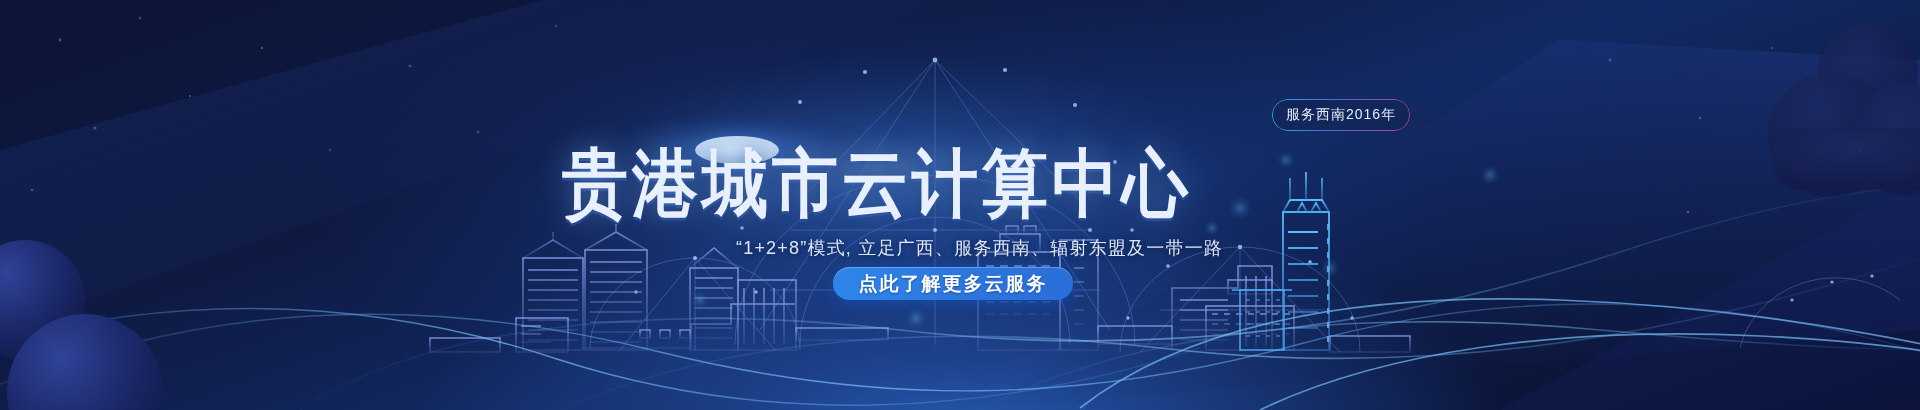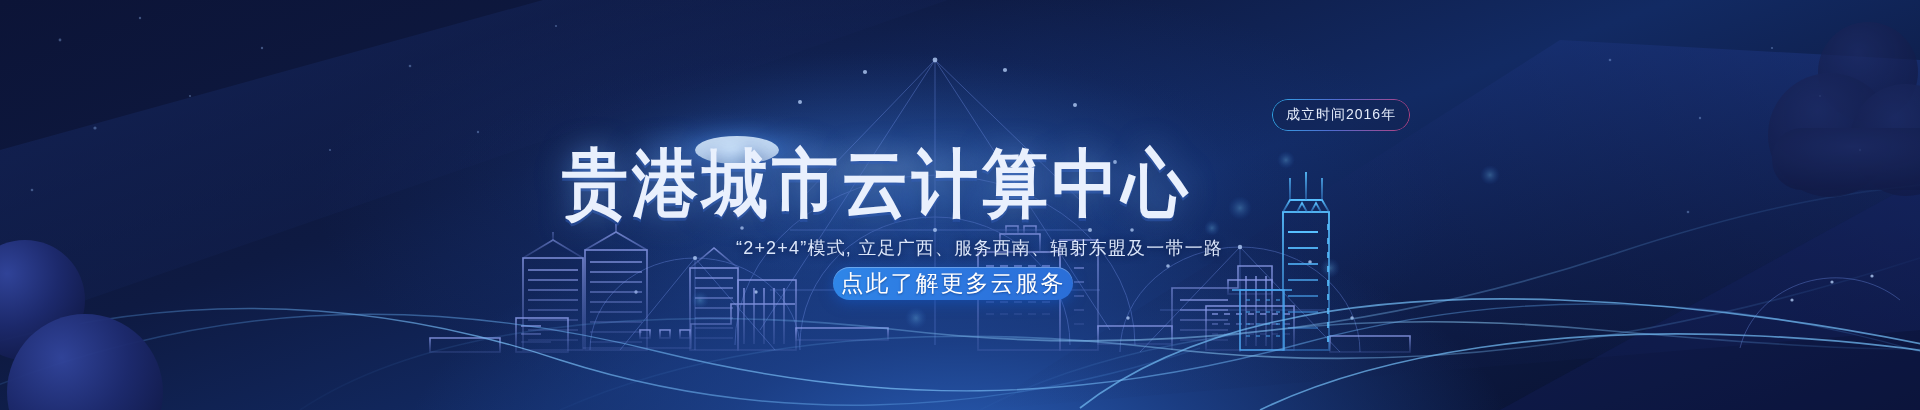--- a/index.html
+++ b/index.html
@@ -60,21 +60,21 @@
     color:#dbe6fa;white-space:nowrap;
     text-shadow:0 1px 6px rgba(8,20,60,0.85);
   }
 
   
   #cta{
     position:absolute;left:833px;top:267px;
     width:240px;height:33px;
     border:0;border-radius:17px;
     display:flex;align-items:center;justify-content:center;
-    color:#ffffff;font-size:23px;font-weight:normal;letter-spacing:2px;
+    color:#ffffff;font-size:19px;font-weight:bold;letter-spacing:2px;
     background:linear-gradient(92deg,#2f86e8 0%, #2d78e0 48%, #2a6ed8 100%);
     box-shadow:0 3px 14px rgba(20,90,200,0.55), inset 0 1px 0 rgba(255,255,255,0.28);
     cursor:pointer;white-space:nowrap;
     text-shadow:0 1px 2px rgba(10,40,100,0.5);
     font-family:"Liberation Sans","DejaVu Sans",sans-serif;
   }
 </style>
 </head>
 <body>
 
@@ -309,23 +309,23 @@
     </g>
     <g opacity="0.8">
       <circle cx="1868" cy="72" r="50" fill="url(#cloudG)"></circle>
       <circle cx="1830" cy="135" r="62" fill="url(#cloudG)"></circle>
       <circle cx="1906" cy="140" r="56" fill="url(#cloudG)"></circle>
       <rect x="1772" y="128" width="200" height="62" rx="30" fill="url(#cloudG)"></rect>
     </g>
   </svg>
 
   <div id="badge">
-    <span>成立时间</span>
+    <span>服务西南</span>
     <span class="yr">2016年</span>
   </div>
 
   <h1 id="title">贵港城市云计算中心</h1>
 
-  <p id="subtitle">“2+2+4”模式, 立足广西、服务西南、辐射东盟及一带一路</p>
+  <p id="subtitle">“1+2+8”模式, 立足广西、服务西南、辐射东盟及一带一路</p>
 
   <button id="cta">点此了解更多云服务</button>
 
 </div>
 
 </body></html>

